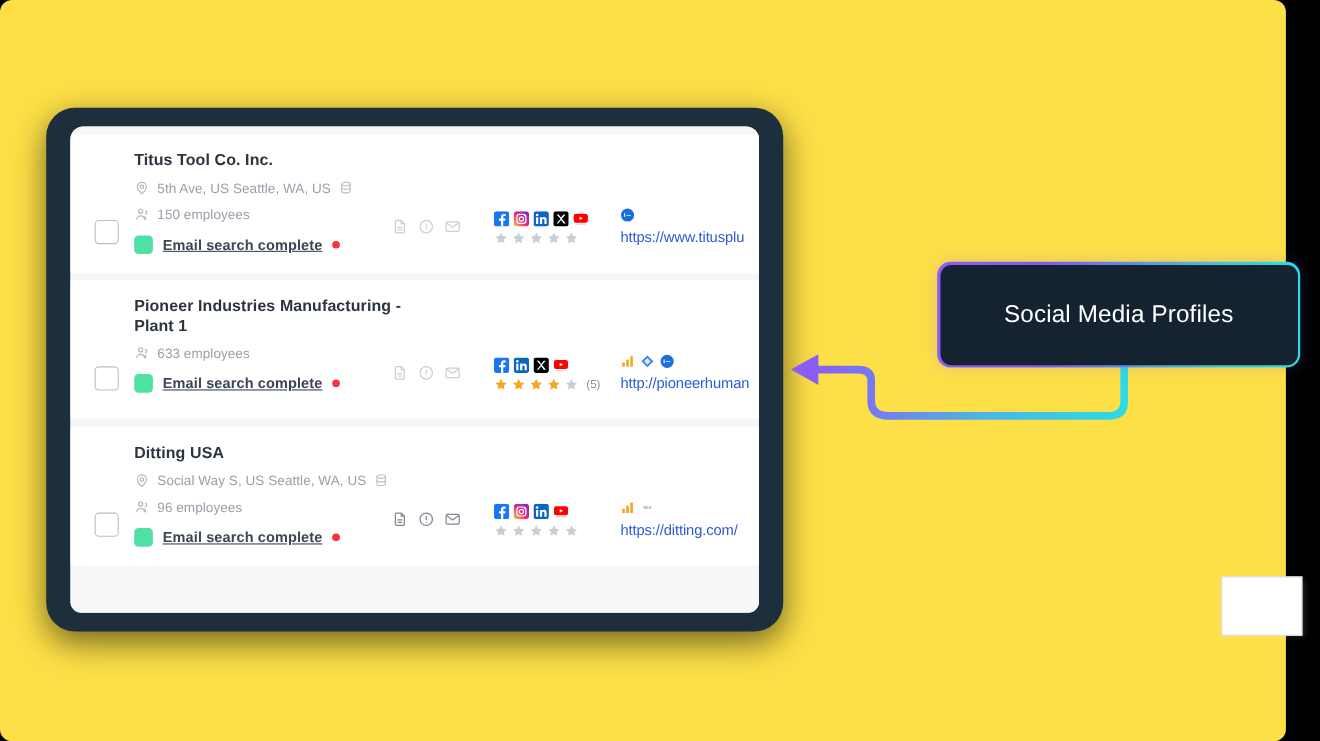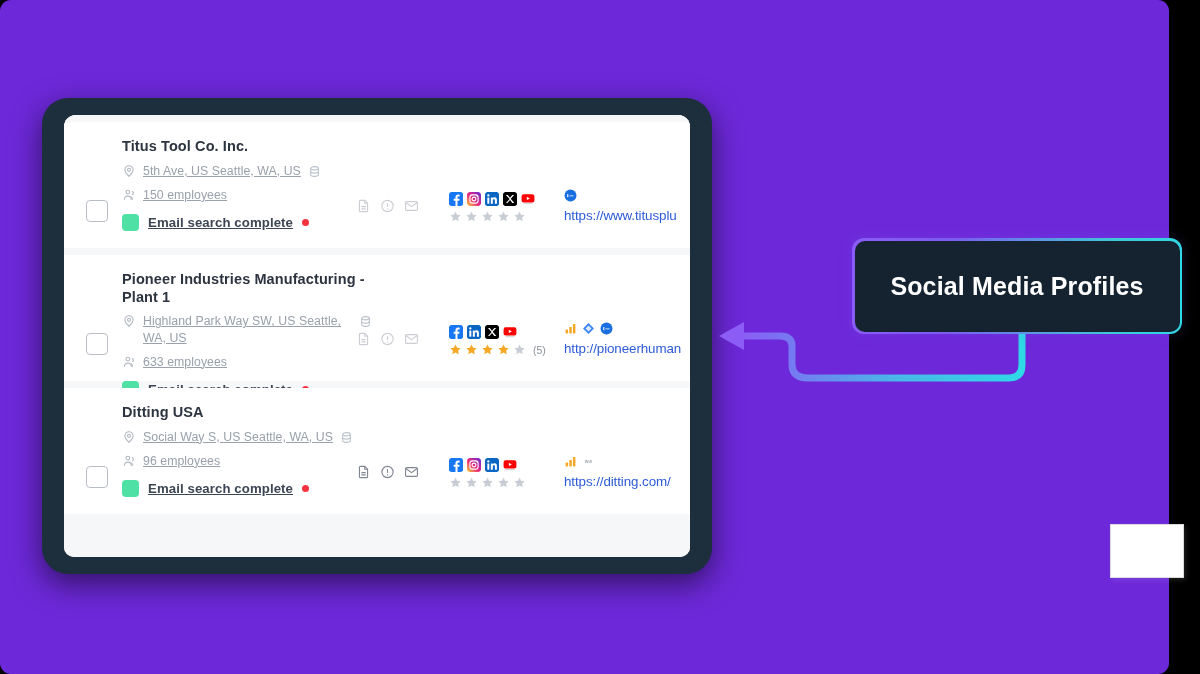--- a/index.html
+++ b/index.html
@@ -2,21 +2,21 @@
 <html><head>
 <meta charset="utf-8">
 <style>
   * { box-sizing: border-box; margin: 0; padding: 0; }
   html, body {
     width: 1200px; height: 674px;
     background: #000;
     font-family: "Liberation Sans", sans-serif;
     overflow: hidden;
   }
-  #stage { position: relative; width: 1169px; height: 674px; background: #6d28d9; border-radius: 11px; }
+  #stage { position: relative; width: 1169px; height: 674px; background: #fde047; border-radius: 11px; }
 
   
   #tablet {
     position: absolute; left: 42px; top: 98px;
     width: 670px; height: 476px;
     background: #1d2f3d;
     border-radius: 26px;
     box-shadow: 0 10px 30px rgba(0,0,0,.55);
   }
   #screen {
@@ -54,21 +54,20 @@
     line-height: 1.22; letter-spacing: .1px;
   }
   .meta-line {
     display: flex; align-items: flex-start; gap: 7px;
     margin-top: 7px;
   }
   .meta-ico { flex: 0 0 auto; width: 14px; height: 16px; margin-top: 1px; }
   .meta-text {
     font-size: 12.3px; color: #9aa1ab; line-height: 1.35;
     letter-spacing: .05px;
-    text-decoration: underline;
   }
   .db-ico { flex: 0 0 auto; width: 13px; height: 15px; margin-top: 1px; }
 
   .status-line { display: flex; align-items: center; gap: 9px; margin-top: 10px; }
   .status-chip { width: 17px; height: 17px; border-radius: 4px; background: #4ee0a4; }
   .status-text { font-size: 13.2px; font-weight: bold; color: #3d4654; letter-spacing: .1px; text-decoration: underline; }
   .status-dot { width: 7px; height: 7px; border-radius: 50%; background: #f5333f; }
 
   
   .doc-icons {
@@ -106,21 +105,21 @@
     background: linear-gradient(95deg, #8b5cf6 0%, #7c5cf0 30%, #3fc8d8 78%, #2fd9e6 100%);
     box-shadow: 0 0 14px rgba(120,100,240,.22);
   }
   #callout-inner {
     width: 100%; height: 100%;
     background: #152330;
     border-radius: 10px;
     display: flex; align-items: center; justify-content: center;
   }
   #callout-label {
-    color: #ffffff; font-size: 25px; font-weight: bold; letter-spacing: .15px;
+    color: #ffffff; font-size: 22px; font-weight: normal; letter-spacing: .15px;
   }
 
   #connector { position: absolute; left: 700px; top: 310px; width: 360px; height: 100px; }
   #white-card {
     position: absolute; left: 1110px; top: 524px;
     width: 74px; height: 54px;
     background: #ffffff;
     border: 1px solid #d9dade;
     box-shadow: 2px 2px 5px rgba(255,255,255,.12);
   }
@@ -253,32 +252,20 @@
     </div>
             </div>
             <div class="row">
     <div class="row-inner">
       <div class="checkbox"></div>
 
       <div class="info">
         <div class="company-name">Pioneer Industries Manufacturing - Plant 1</div>
         <div class="meta-line">
           <span class="meta-ico"><svg viewBox="0 0 24 24" fill="none" stroke="#b2b8c1" stroke-width="1.9">
-                        <path d="M12 21s7-6.4 7-11a7 7 0 1 0-14 0c0 4.6 7 11 7 11z"></path>
-                        <circle cx="12" cy="10" r="2.6"></circle>
-                      </svg></span>
-          <span class="meta-text">Highland Park Way SW, US Seattle, WA, US</span>
-          <span class="db-ico"><svg viewBox="0 0 24 24" fill="none" stroke="#b9bfc8" stroke-width="1.9">
-                        <ellipse cx="12" cy="6" rx="7" ry="3"></ellipse>
-                        <path d="M5 6v12c0 1.7 3.1 3 7 3s7-1.3 7-3V6"></path>
-                        <path d="M5 12c0 1.7 3.1 3 7 3s7-1.3 7-3"></path>
-                      </svg></span>
-        </div>
-        <div class="meta-line">
-          <span class="meta-ico"><svg viewBox="0 0 24 24" fill="none" stroke="#b2b8c1" stroke-width="1.9">
                         <circle cx="10" cy="7" r="3.2"></circle>
                         <path d="M4 20c0-3.6 2.7-6 6-6s6 2.4 6 6"></path>
                         <path d="M17 11.5a2.6 2.6 0 1 0 0-5.2"></path>
                         <path d="M18 20c0-2.6-.8-4.3-2-5.3"></path>
                       </svg></span>
           <span class="meta-text">633 employees</span>
         </div>
         <div class="status-line">
           <span class="status-chip"></span>
           <span class="status-text">Email search complete</span>

